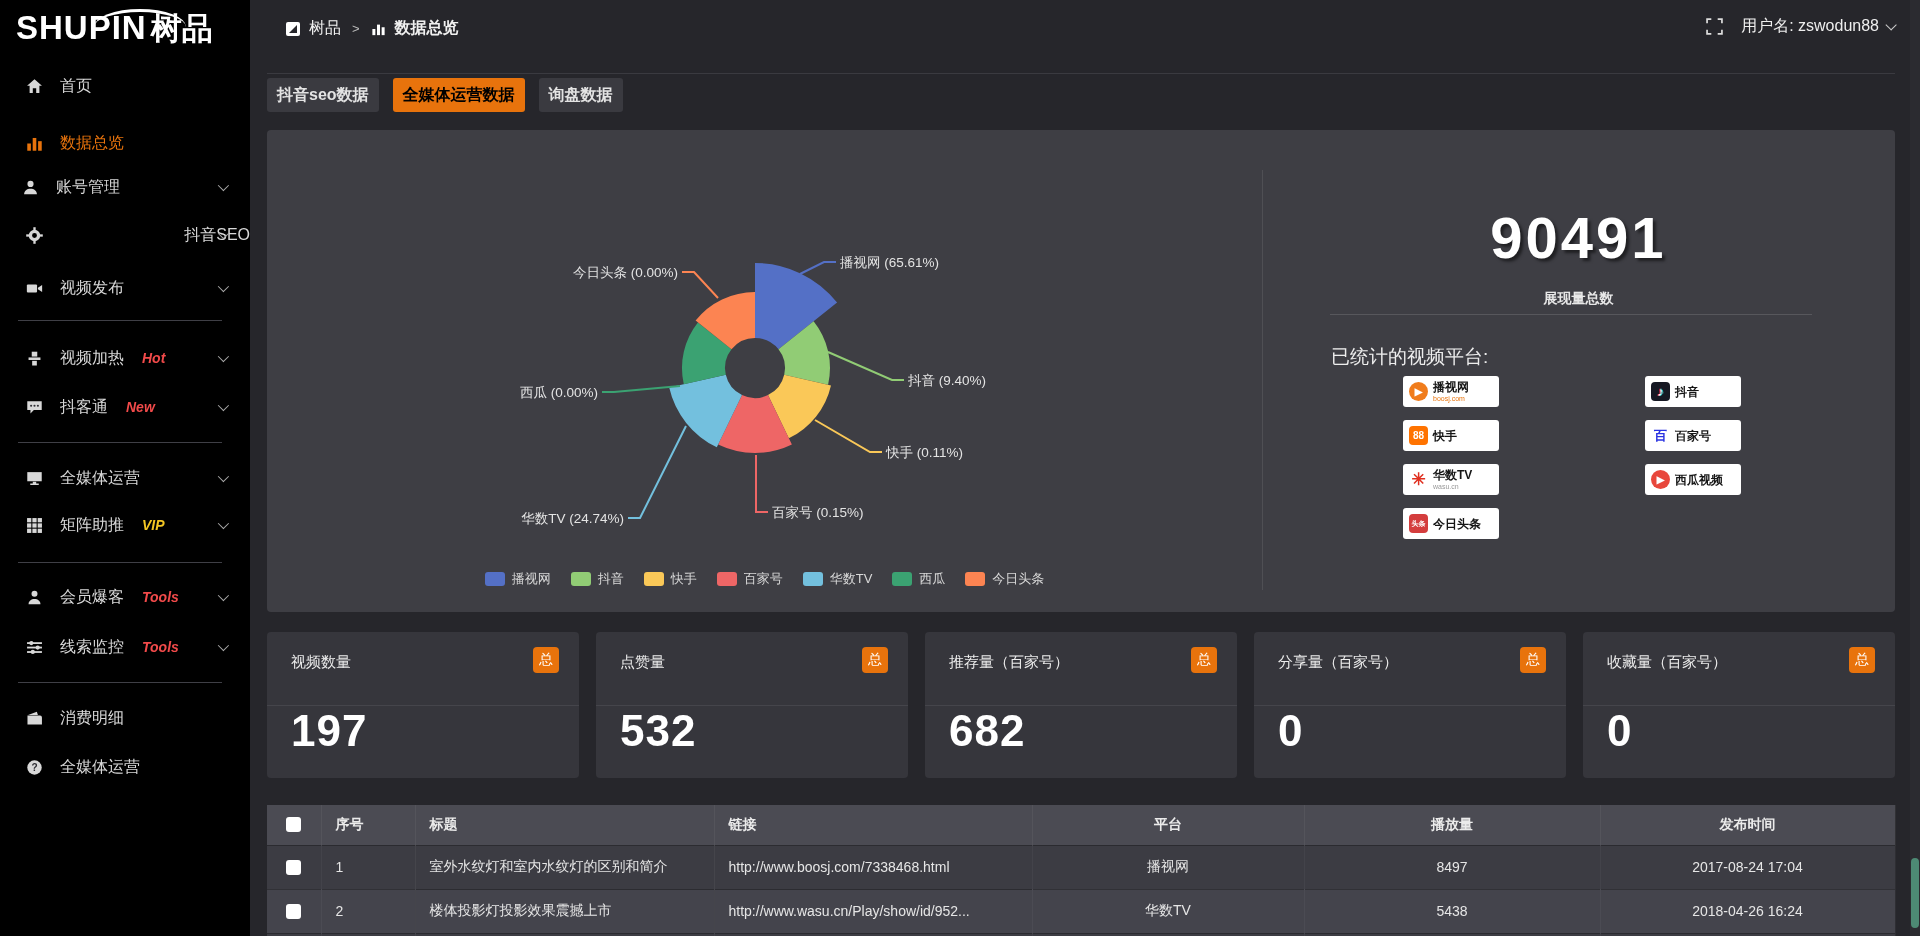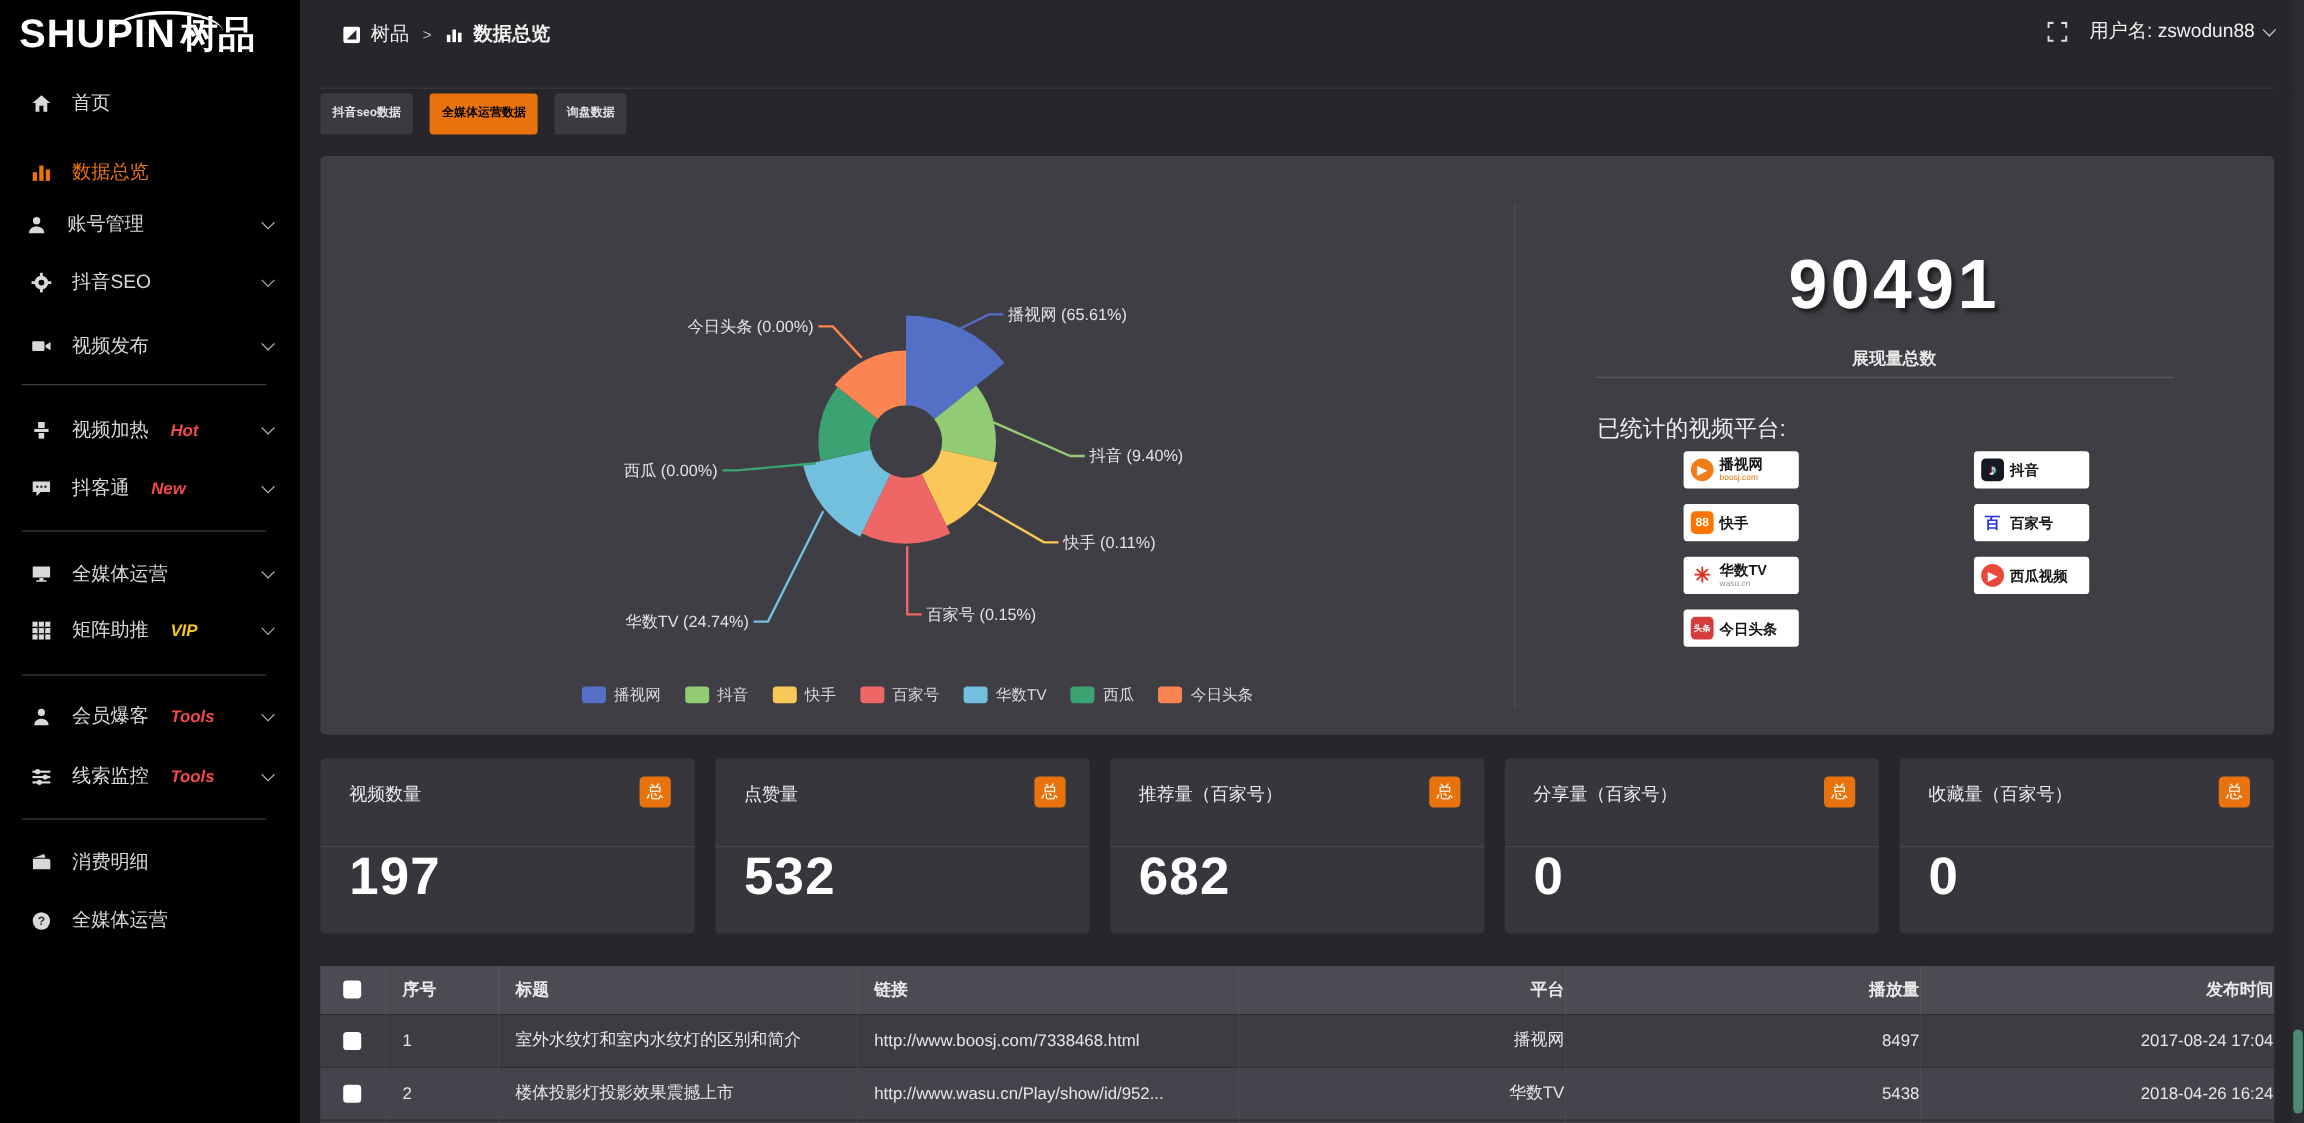--- a/index.html
+++ b/index.html
@@ -29,21 +29,21 @@
   #breadcrumb .bc-icon { display:inline-flex; }
   #breadcrumb .sep { color:#bbb; font-size:13px; margin:0 2px; }
   #breadcrumb .bc-cur { font-weight:bold; }
   #topbar-right { position:absolute; right:27px; top:16px; display:flex; align-items:center; gap:18px; font-size:16px; color:#eee; }
   #fullscreen-btn { display:inline-flex; cursor:pointer; }
   #user-chip { display:flex; align-items:center; gap:6px; cursor:pointer; }
   #user-chip .chev-dn { width:8px; height:8px; border-right:1.6px solid #ccc; border-bottom:1.6px solid #ccc; transform:rotate(45deg) translateY(-3px); }
 
   
   #tabs { position:absolute; left:267px; top:78px; display:flex; gap:14px; }
-  .tab { height:34px; line-height:34px; padding:0 10px; background:#3a3a40; color:#e3e3e3; font-size:10px; font-weight:bold; border-radius:3px; cursor:pointer; }
+  .tab { height:34px; line-height:34px; padding:0 10px; background:#3a3a40; color:#e3e3e3; font-size:16px; font-weight:bold; border-radius:3px; cursor:pointer; }
   .tab.active { background:#e8730c; color:#000000; }
 
   
   #chart-panel { position:absolute; left:267px; top:130px; width:1628px; height:482px; background:#3e3e44; border-radius:4px; }
   #pie-svg { position:absolute; left:0; top:0; }
   #legend { position:absolute; left:0; top:440px; width:995px; display:flex; justify-content:center; gap:20px; }
   .legend-item { display:flex; align-items:center; gap:7px; cursor:pointer; }
   .legend-swatch { width:20px; height:14px; border-radius:3px; }
   .legend-label { font-size:13px; color:#d9d9d9; }
   #v-divider { position:absolute; left:995px; top:40px; height:420px; border-left:1px solid rgba(255,255,255,0.09); }
@@ -71,21 +71,21 @@
   .sc-value { position:absolute; left:24px; top:74px; font-size:44px; font-weight:bold; color:#fff; letter-spacing:1px; }
 
   
   #table-panel { position:absolute; left:267px; top:805px; width:1628px; height:220px; background:#3e3e44; }
   #data-table { width:1628px; border-collapse:collapse; table-layout:fixed; }
   #data-table th { height:40px; background:#4b4b53; color:#ebebeb; font-size:14px; font-weight:bold; border-right:1px solid rgba(255,255,255,0.05); }
   #data-table td { height:44px; font-size:14px; color:#e6e6e6; border-right:1px solid rgba(255,255,255,0.04); border-top:1px solid rgba(0,0,0,0.28); }
   #data-table tr.row-a { background:#3c3c43; }
   #data-table tr.row-b { background:#44444c; }
   .al { text-align:left; padding-left:14px; }
-  .ac { text-align:right; }
+  .ac { text-align:center; }
   td.link-cell, td.title-cell { color:#e8962e; white-space:nowrap; overflow:hidden; text-overflow:ellipsis; cursor:pointer; }
   .cbx { width:15px; height:15px; background:#fff; border-radius:3px; margin:0 auto; cursor:pointer; }
 
   
   #scrollbar { position:absolute; right:0; top:0; width:10px; height:936px; background:#2b2b30; }
   #scroll-thumb { position:absolute; right:1px; top:858px; width:8px; height:70px; border-radius:4px; background:#4d8a74; }
 </style>
 </head>
 <body>
 
@@ -154,21 +154,21 @@
         <div class="menu-item" style="top: 167px; padding-left: 22px;">
           <span class="mi-icon">
             <svg viewBox="0 0 16 16">
               <circle cx="8" cy="4.6" r="2.9"></circle>
               <path d="M2 14.4c0-3.4 2.7-5.3 6-5.3s6 1.9 6 5.3z"></path>
             </svg>
           </span>
           <span class="mi-label">账号管理</span>
           <span class="chev"></span>
         </div>
-        <div class="menu-item" style="top: 215px;">
+        <div class="menu-item" style="top: 215px; justify-content: space-between;">
           <span class="mi-icon">
             <svg viewBox="0 0 16 16">
               <path fill-rule="evenodd" d="M8 2.6a5.4 5.4 0 1 0 0 10.8A5.4 5.4 0 0 0 8 2.6zm0 3.1a2.3 2.3 0 1 1 0 4.6 2.3 2.3 0 0 1 0-4.6z"></path>
               <rect x="6.9" y="0.2" width="2.2" height="3"></rect>
               <rect x="6.9" y="12.8" width="2.2" height="3"></rect>
               <rect x="0.2" y="6.9" width="3" height="2.2"></rect>
               <rect x="12.8" y="6.9" width="3" height="2.2"></rect>
             </svg>
           </span>
           <span class="mi-label">抖音SEO</span>

